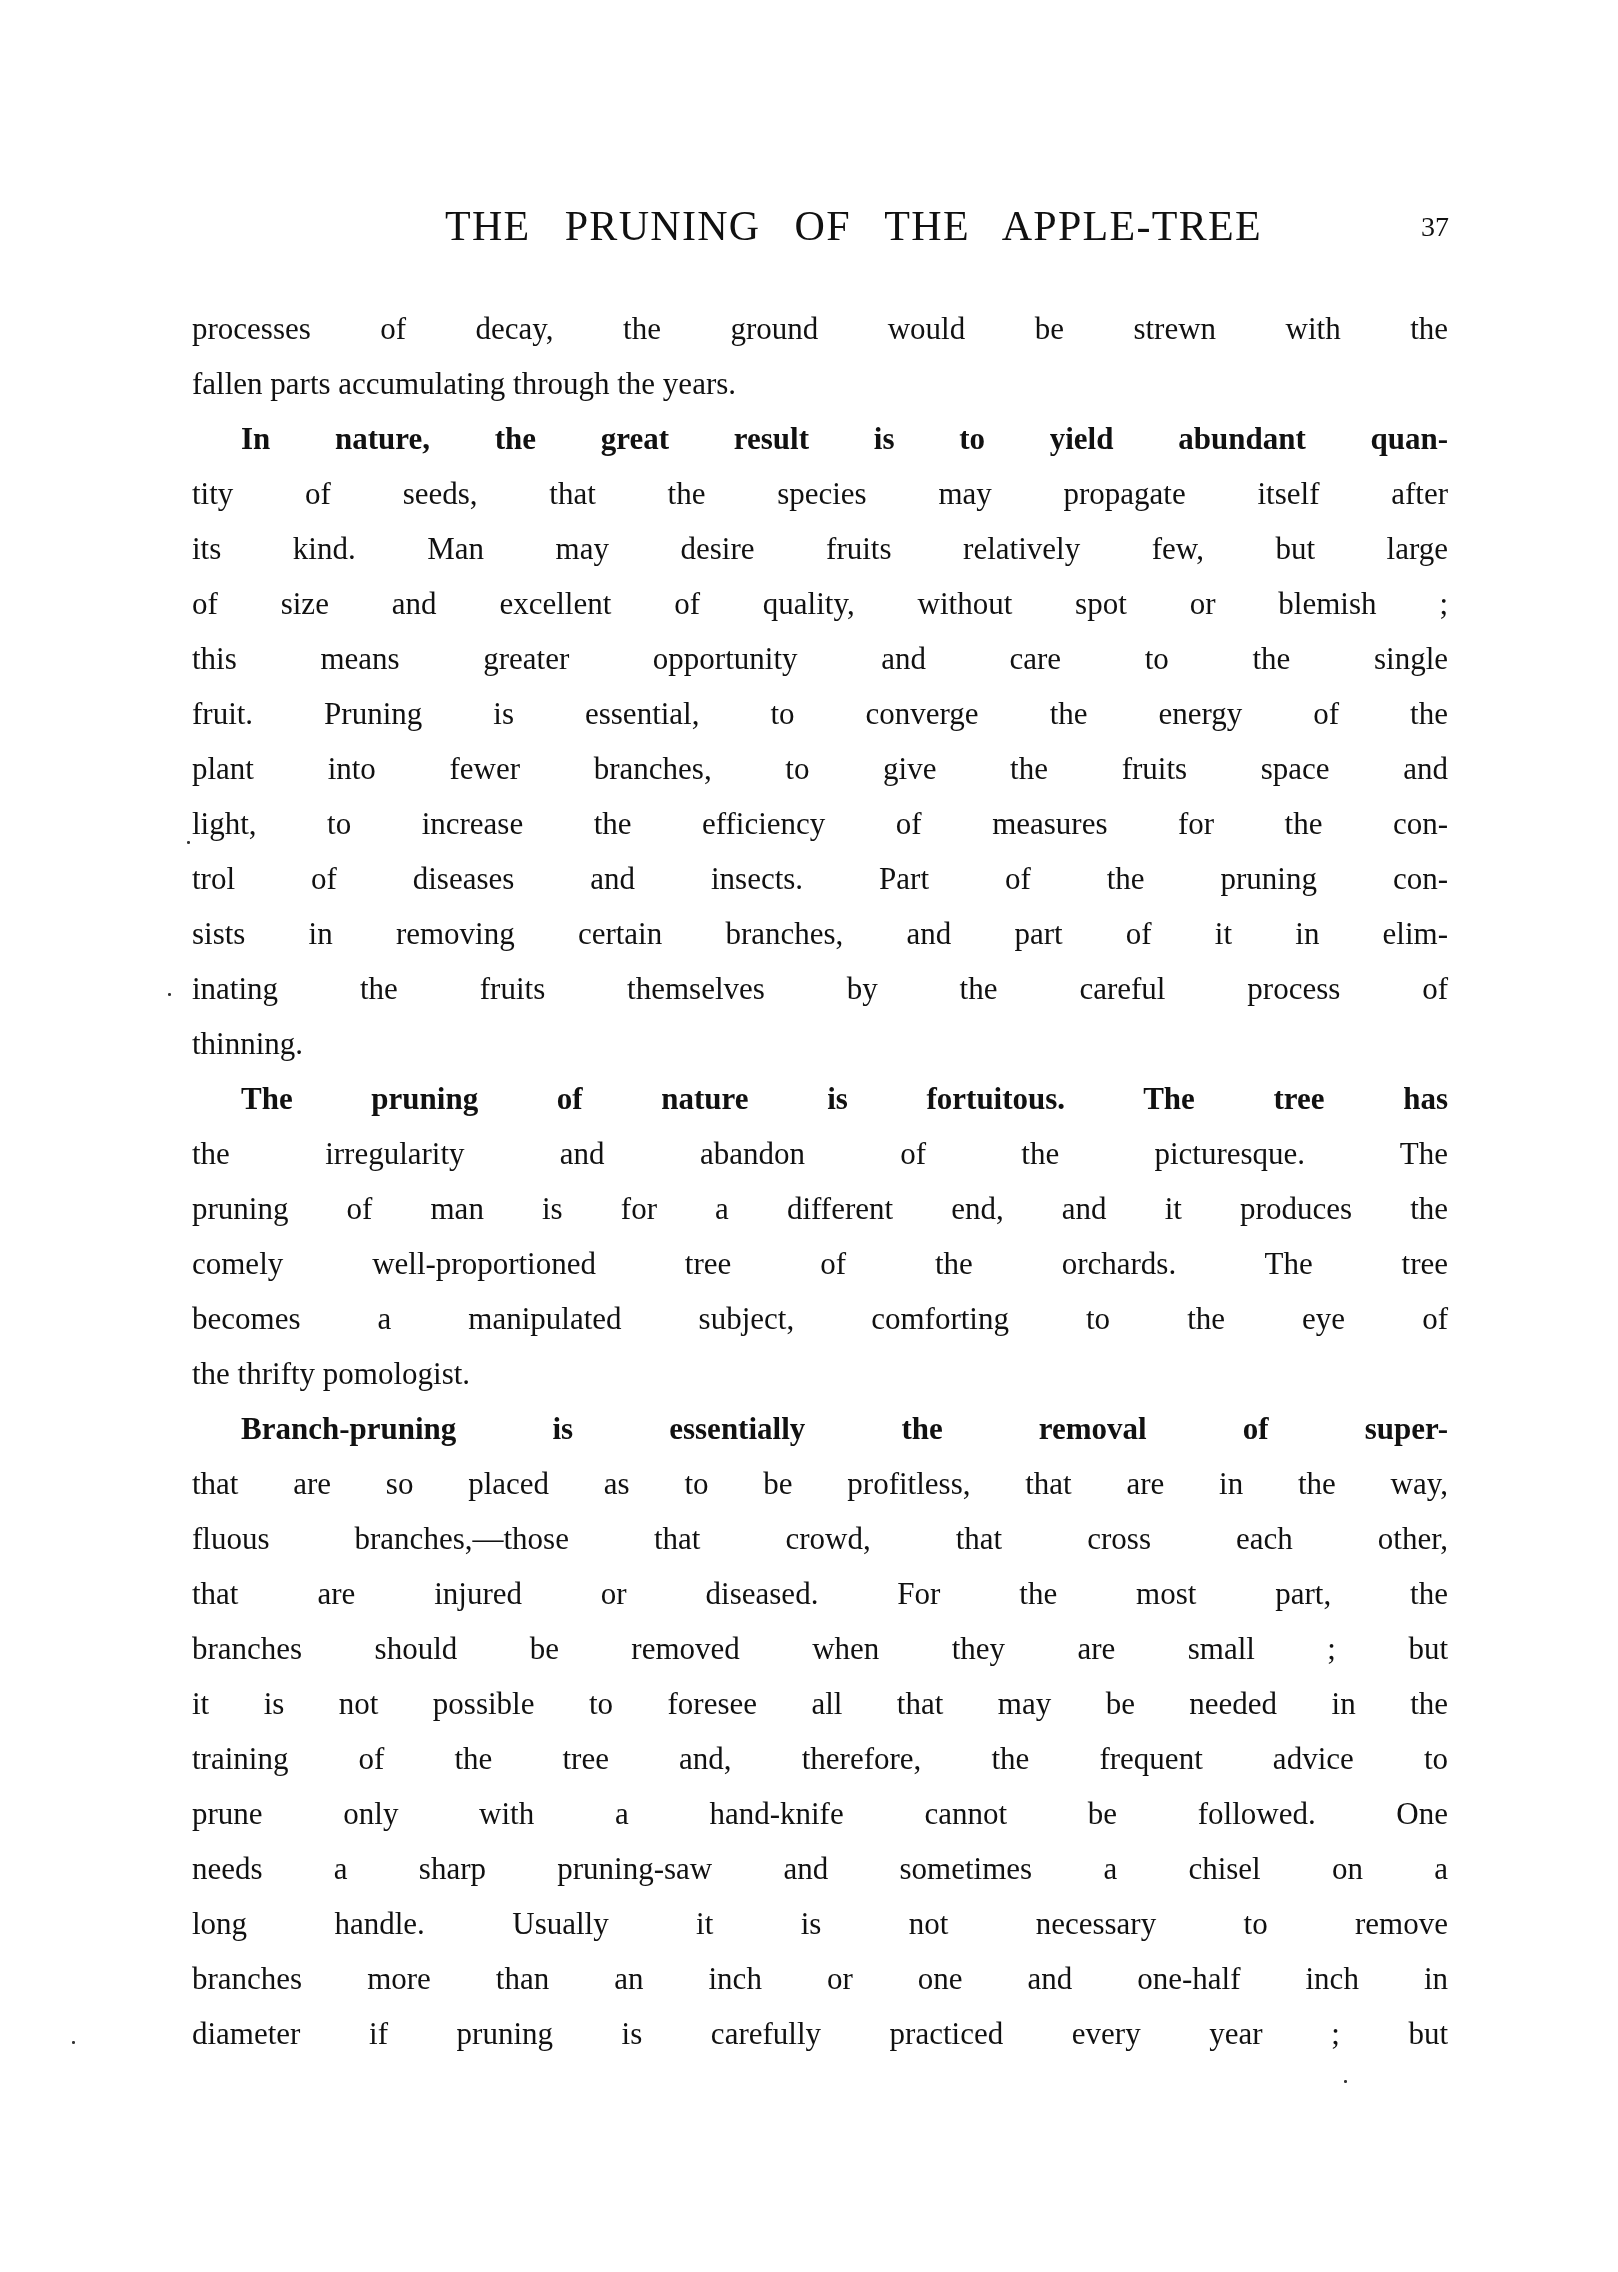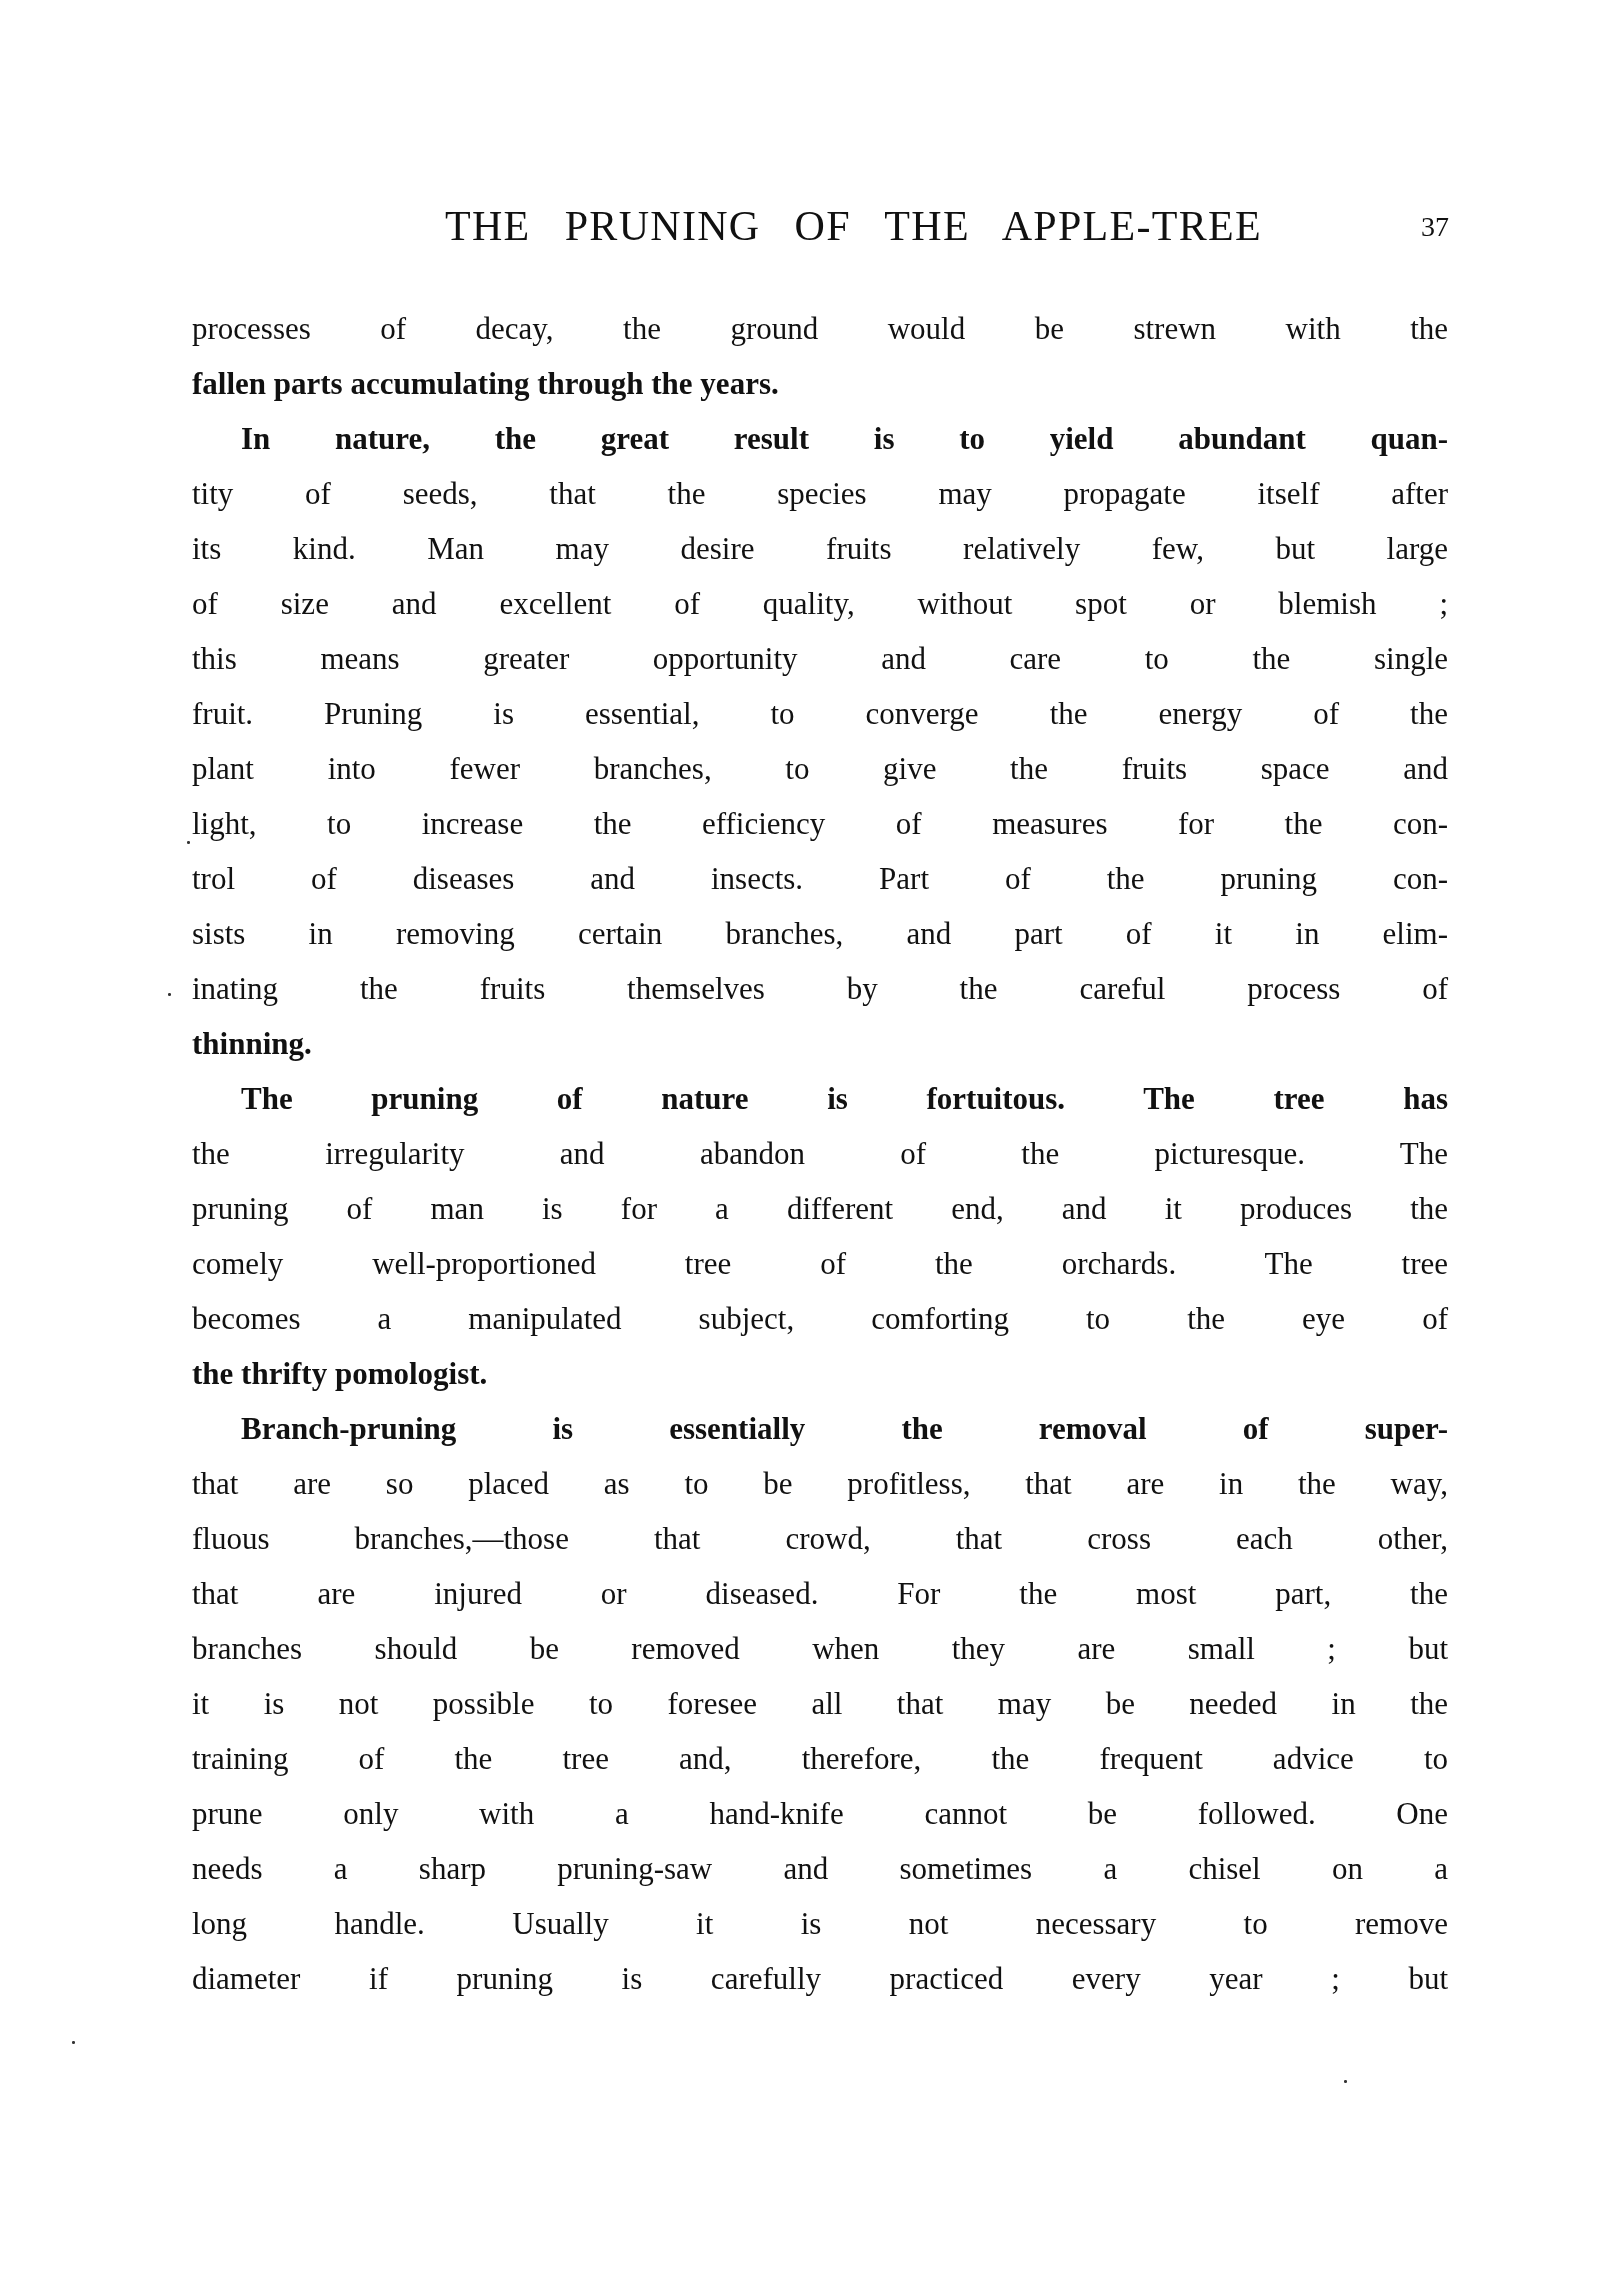--- a/index.html
+++ b/index.html
@@ -59,21 +59,20 @@
     text-align-last: justify;
     white-space: nowrap;
     word-spacing: 0px;
   }
   .line.indent {
     padding-left: 49px;
     font-weight: bold;
   }
   .line.last {
     text-align-last: left;
-    font-weight: bold;
   }
   .speck {
     position: absolute;
     width: 2.5px;
     height: 2.5px;
     background: #333;
     border-radius: 50%;
   }
 </style>
 </head>
@@ -119,20 +118,21 @@
     <span class="line indent">Branch-pruning is essentially the removal of super-</span>
     <span class="line">that are so placed as to be profitless, that are in the way,</span>
     <span class="line">fluous branches,—those that crowd, that cross each other,</span>
     <span class="line">that are injured or diseased.  For the most part, the</span>
     <span class="line">branches should be removed when they are small ; but</span>
     <span class="line">it is not possible to foresee all that may be needed in the</span>
     <span class="line">training of the tree and, therefore, the frequent advice to</span>
     <span class="line">prune only with a hand-knife cannot be followed.  One</span>
     <span class="line">needs a sharp pruning-saw and sometimes a chisel on a</span>
     <span class="line">long handle.  Usually it is not necessary to remove</span>
+    <span class="line">branches more than an inch or one and one-half inch in</span>
     <span class="line">diameter if pruning is carefully practiced every year ; but</span>
   </div>
 </div>
 
 <div class="speck" style="left:187px; top:841px;"></div>
 <div class="speck" style="left:168px; top:993px;"></div>
 <div class="speck" style="left:72px; top:2041px;"></div>
 <div class="speck" style="left:1344px; top:2080px;"></div>
 
 

